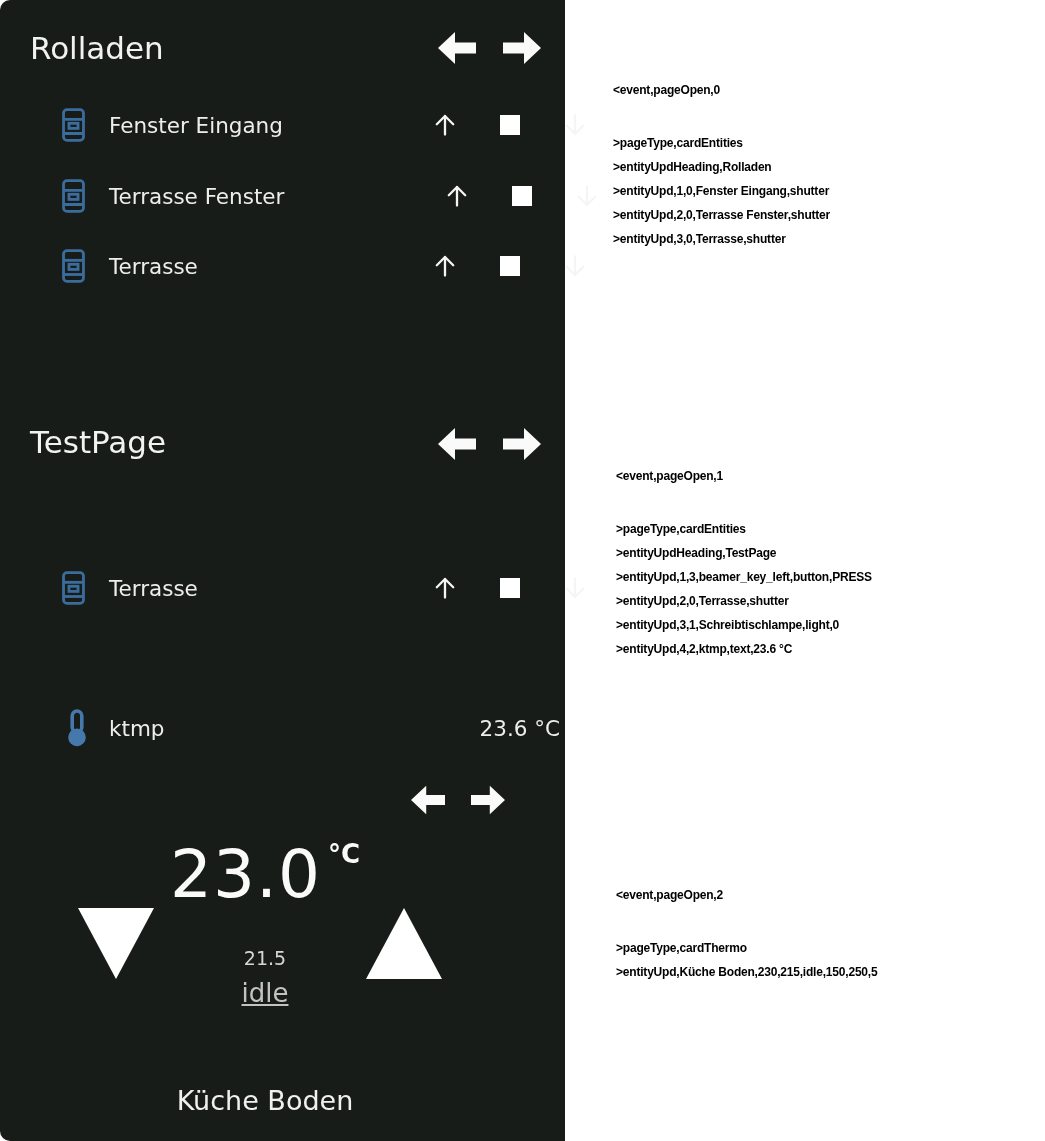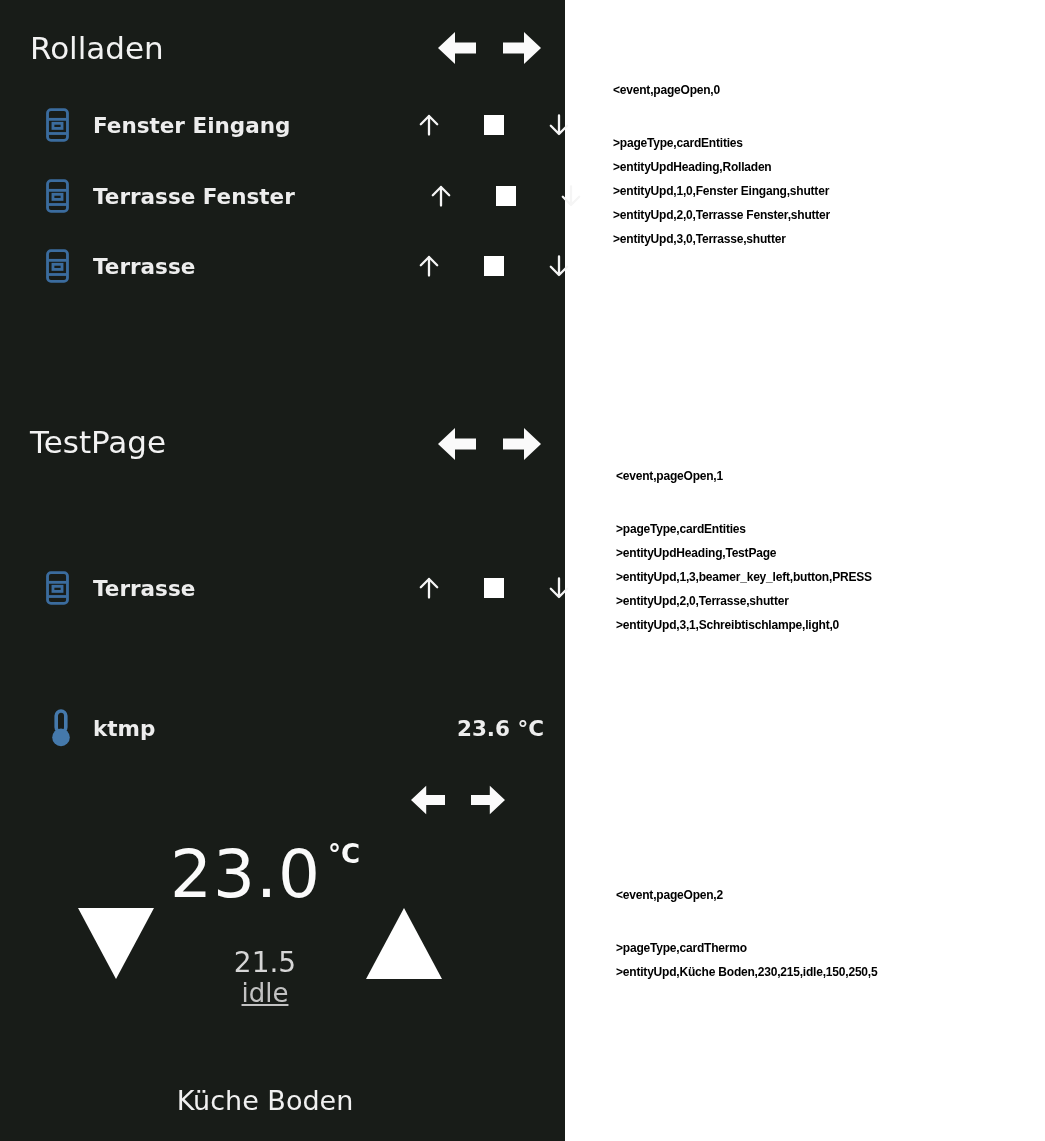--- a/index.html
+++ b/index.html
@@ -1,43 +1,43 @@
 <!DOCTYPE html>
 <html><head>
 <meta charset="utf-8">
 <style>
   html,body{margin:0;padding:0;background:#fff;}
   .stage{position:relative;width:1045px;height:1141px;background:#ffffff;overflow:hidden;
-         font-family:"DejaVu Sans","Liberation Sans",sans-serif;}
+         font-family:"DejaVu Sans","Liberation Sans",sans-serif;border-radius:10px;}
   .panel{position:absolute;left:0;top:0;width:565px;height:1141px;background:#181c18;}
   .card{position:absolute;left:0;width:565px;}
   .card-title{position:absolute;left:30px;color:#f2f2f2;font-size:31px;line-height:36px;font-weight:400;}
   .nav{position:absolute;display:flex;gap:27px;}
   .nav svg{display:block;fill:#fafafa;}
-  .row{position:absolute;left:0;width:622px;height:50px;font-weight:bold;}
+  .row{position:absolute;left:16px;width:622px;height:50px;}
   .row-icon{position:absolute;top:50%;transform:translateY(-50%);color:#3b6c9e;}
   .row-icon svg{display:block;}
   .row-label{position:absolute;left:93px;top:50%;transform:translateY(-50%);
              color:#ededed;font-size:21.5px;white-space:nowrap;}
   .shutter-controls{position:absolute;right:30px;top:0;height:50px;width:196px;display:flex;}
   .sc-cell{flex:1;display:flex;align-items:center;justify-content:center;}
   .sc-cell svg{display:block;stroke:#f5f5f5;fill:none;stroke-width:2.3;stroke-linecap:round;stroke-linejoin:round;}
   .stop-square{width:20px;height:20px;background:#ffffff;}
   .press{position:absolute;right:42px;top:50%;transform:translateY(-50%);
          color:#1e9bd8;font-size:21.5px;letter-spacing:0.5px;}
   .row-value{position:absolute;right:78px;top:50%;transform:translateY(-50%);
              color:#ededed;font-size:21.5px;white-space:nowrap;}
   .toggle{position:absolute;right:37px;top:50%;transform:translateY(-50%);width:60px;height:34px;}
   .toggle-track{position:absolute;left:4px;right:0;top:5.5px;height:23px;border-radius:12px;background:#4a4a4a;}
   .toggle-knob{position:absolute;left:0;top:0;width:34px;height:34px;border-radius:50%;background:#a5a5a5;}
   
   .thermo-center{position:absolute;left:0;width:530px;text-align:center;color:#fafafa;}
   .temp-big{font-size:66px;font-weight:400;line-height:1;letter-spacing:1px;}
   .temp-unit{font-size:26px;font-weight:700;position:relative;top:-34px;margin-left:7px;}
-  .temp-small{font-size:28px;color:#d6d6d6;line-height:1;}
+  .temp-small{font-size:19px;color:#d6d6d6;line-height:1;}
   .temp-state{font-size:26px;color:#c2c2c2;line-height:1;text-decoration:underline;}
   .thermo-name{font-size:27px;color:#f0f0f0;line-height:1;}
   .tri{position:absolute;width:0;height:0;}
   .tri-down{border-left:38px solid transparent;border-right:38px solid transparent;border-top:71px solid #ffffff;}
   .tri-up{border-left:38px solid transparent;border-right:38px solid transparent;border-bottom:71px solid #ffffff;}
   
   .log{position:absolute;color:#000;font-family:"Liberation Sans",sans-serif;
        font-weight:700;font-size:12px;line-height:24px;letter-spacing:-0.2px;white-space:nowrap;}
   .log-gap{height:29px;}
 </style>
@@ -239,20 +239,21 @@
   </div>
 
   <div class="log" style="left:616px;top:464px;">
     <div>&lt;event,pageOpen,1</div>
     <div class="log-gap"></div>
     <div>&gt;pageType,cardEntities</div>
     <div>&gt;entityUpdHeading,TestPage</div>
     <div>&gt;entityUpd,1,3,beamer_key_left,button,PRESS</div>
     <div>&gt;entityUpd,2,0,Terrasse,shutter</div>
     <div>&gt;entityUpd,3,1,Schreibtischlampe,light,0</div>
+    <div>&gt;entityUpd,4,2,ktmp,text,23.6 °C</div>
   </div>
 
   <div class="log" style="left:616px;top:883px;">
     <div>&lt;event,pageOpen,2</div>
     <div class="log-gap"></div>
     <div>&gt;pageType,cardThermo</div>
     <div>&gt;entityUpd,Küche Boden,230,215,idle,150,250,5</div>
   </div>
 </div>
 

